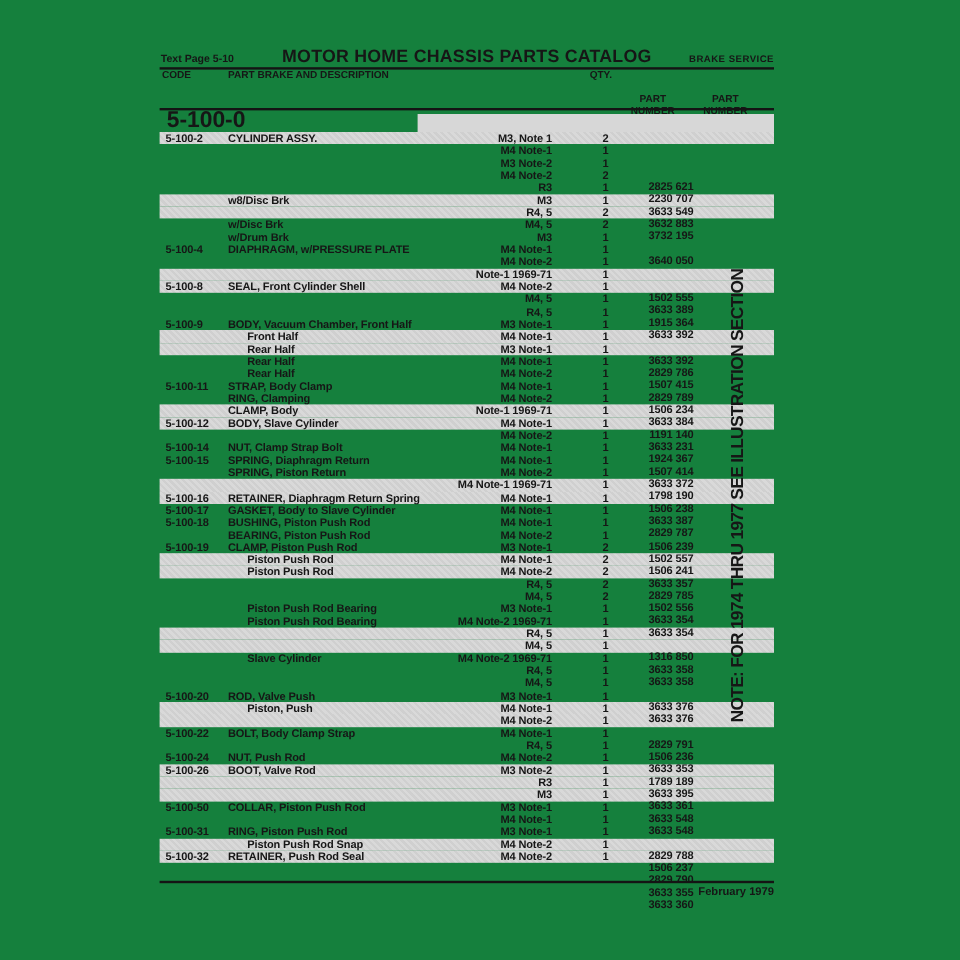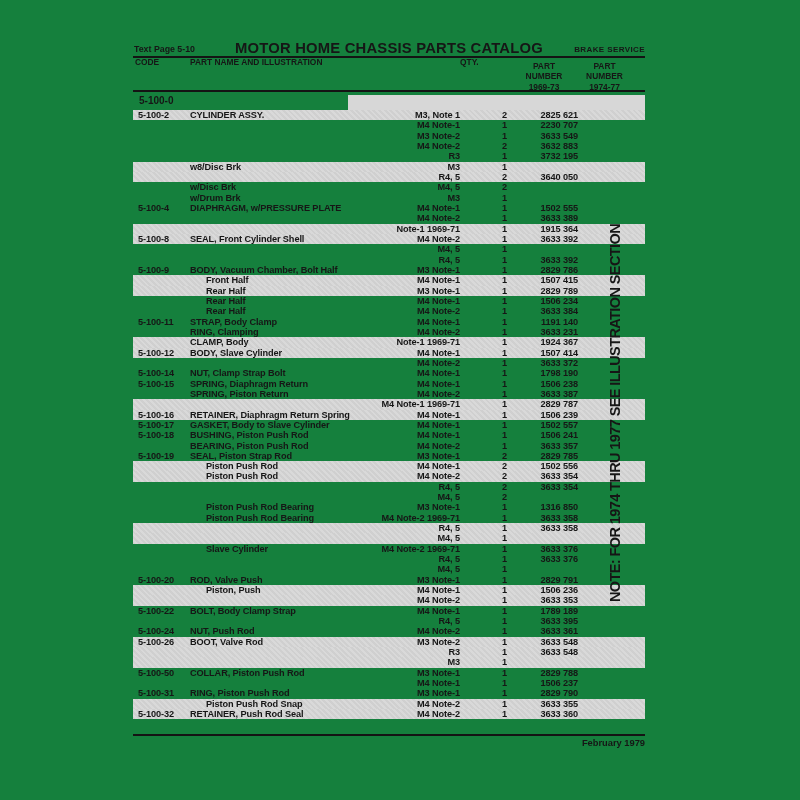--- a/index.html
+++ b/index.html
@@ -15,42 +15,42 @@
   .rule{position:absolute;left:133px;width:512px;background:#141414;}
   .rule-1{top:56px;height:2px;}
   .rule-2{top:90px;height:2px;}
   .rule-footer{top:734px;height:2px;}
 
   
   .colheads{position:absolute;left:133px;top:57px;width:512px;height:33px;display:grid;
     grid-template-columns:57px 172px 98px 50px 68px 1fr;font-size:8.4px;font-weight:700;}
   .hl{padding-top:0;}
   .hl-code{padding-left:2px;}
-  .hl-qty{text-align:left;}
-  .stack{text-align:center;line-height:10.4px;padding-top:4px;}
+  .hl-qty{text-align:right;}
+  .stack{text-align:center;line-height:10.4px;padding-top:20px;}
   .stack-p2{padding-right:14px;}
 
   
   .section-band{position:absolute;left:348px;top:95px;width:297px;height:15px;background:var(--band,#d7d7d7);}
-  .section-row{position:absolute;left:133px;top:92px;width:512px;height:18px;line-height:18px;font-weight:700;font-size:10px;}
+  .section-row{position:absolute;left:133px;top:92px;width:512px;height:18px;line-height:18px;font-weight:700;font-size:19px;}
   .section-code{position:absolute;left:6px;}
   .section-title{position:absolute;left:72px;}
 
   
   .tbody{position:absolute;left:133px;top:110px;width:512px;}
   .prow{display:grid;grid-template-columns:57px 172px 98px 50px 68px 1fr;height:10.34px;line-height:10.7px;
     font-size:9.2px;font-weight:700;letter-spacing:-0.1px;}
   .prow.shaded{background:var(--band,#d7d7d7);
     background-image:repeating-linear-gradient(45deg,rgba(0,0,0,0.035) 0 2px,rgba(255,255,255,0.05) 2px 4px);}
   .c-code{padding-left:5px;white-space:nowrap;}
   .c-desc{white-space:nowrap;}
   .c-desc.indent{padding-left:16px;}
   .c-note{text-align:right;white-space:nowrap;}
   .c-qty{text-align:right;padding-right:3px;}
-  .c-p1{text-align:right;white-space:nowrap;}
+  .c-p1{text-align:right;white-space:nowrap;margin-top:40px;}
   .c-p2{text-align:right;white-space:nowrap;}
 
   
   .vertical-note{position:absolute;left:615px;top:413px;transform:translate(-50%,-50%) rotate(-90deg);
     white-space:nowrap;font-size:14.5px;font-weight:700;letter-spacing:-0.6px;z-index:5;}
 
   
   .footer-date{position:absolute;left:133px;top:738px;width:512px;text-align:right;font-size:9.3px;font-weight:700;}
 </style>
 </head>
@@ -61,21 +61,21 @@
   <div class="titlebar">
     <span class="page-label">Text Page 5-10</span>
     <span class="doc-title">MOTOR HOME CHASSIS PARTS CATALOG</span>
     <span class="service-label">BRAKE SERVICE</span>
   </div>
 
   <div class="rule rule-1"></div>
 
   <div class="colheads">
     <div class="hl hl-code">CODE</div>
-    <div class="hl">PART NAME AND ILLUSTRATION</div>
+    <div class="hl">PART BRAKE AND DESCRIPTION</div>
     <div class="hl"></div>
     <div class="hl hl-qty">QTY.</div>
     <div class="stack">
       <div>PART</div>
       <div>NUMBER</div>
       <div>1969-73</div>
     </div>
     <div class="stack stack-p2">
       <div>PART</div>
       <div>NUMBER</div>
@@ -206,21 +206,21 @@
       <div class="prow">
         <div class="c-code"></div>
         <div class="c-desc"></div>
         <div class="c-note">R4, 5</div>
         <div class="c-qty">1</div>
         <div class="c-p1">3633 392</div>
         <div class="c-p2"></div>
       </div>
       <div class="prow">
         <div class="c-code">5-100-9</div>
-        <div class="c-desc">BODY, Vacuum Chamber, Bolt Half</div>
+        <div class="c-desc">BODY, Vacuum Chamber, Front Half</div>
         <div class="c-note">M3 Note-1</div>
         <div class="c-qty">1</div>
         <div class="c-p1">2829 786</div>
         <div class="c-p2"></div>
       </div>
       <div class="prow shaded">
         <div class="c-code"></div>
         <div class="c-desc indent">Front Half</div>
         <div class="c-note">M4 Note-1</div>
         <div class="c-qty">1</div>
@@ -350,21 +350,21 @@
       <div class="prow">
         <div class="c-code"></div>
         <div class="c-desc">BEARING, Piston Push Rod</div>
         <div class="c-note">M4 Note-2</div>
         <div class="c-qty">1</div>
         <div class="c-p1">3633 357</div>
         <div class="c-p2"></div>
       </div>
       <div class="prow">
         <div class="c-code">5-100-19</div>
-        <div class="c-desc">SEAL, Piston Strap Rod</div>
+        <div class="c-desc">CLAMP, Piston Push Rod</div>
         <div class="c-note">M3 Note-1</div>
         <div class="c-qty">2</div>
         <div class="c-p1">2829 785</div>
         <div class="c-p2"></div>
       </div>
       <div class="prow shaded">
         <div class="c-code"></div>
         <div class="c-desc indent">Piston Push Rod</div>
         <div class="c-note">M4 Note-1</div>
         <div class="c-qty">2</div>

